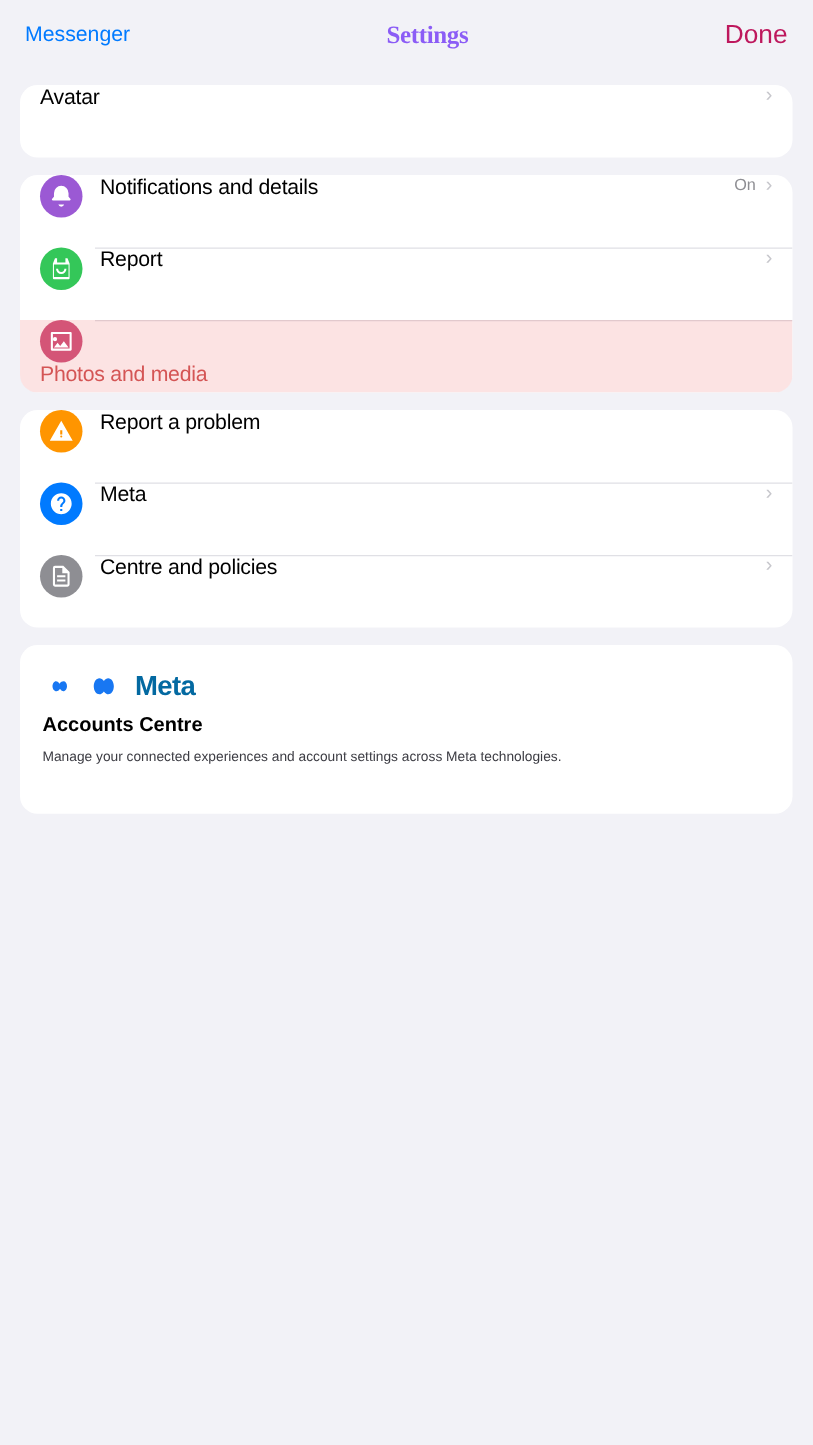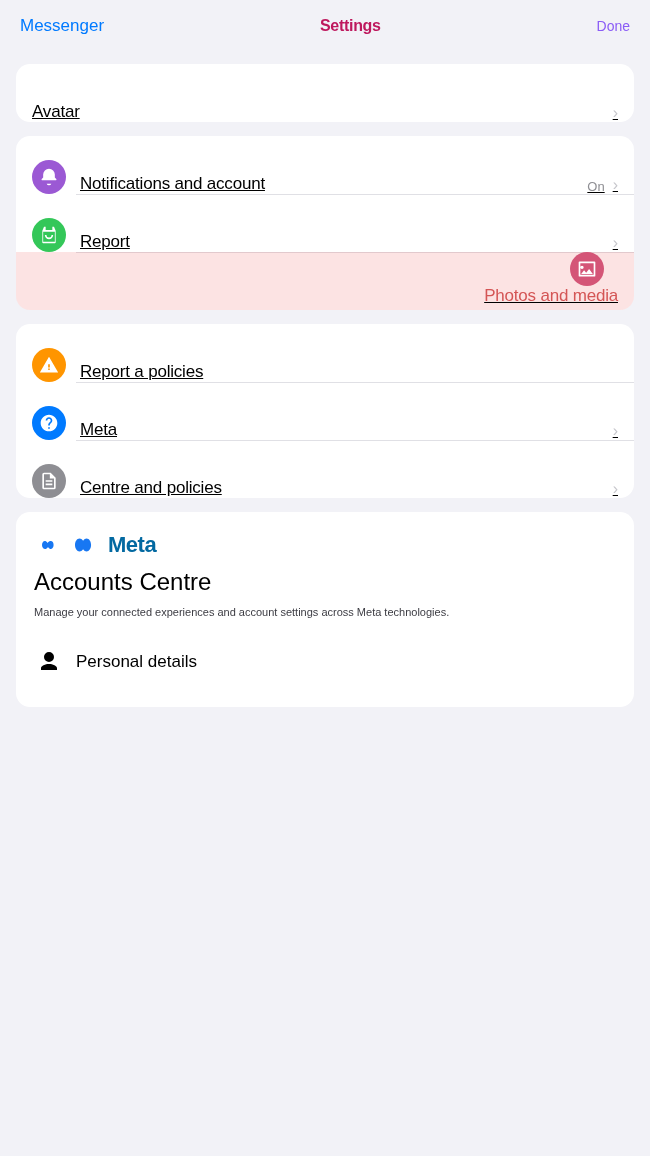--- a/index.html
+++ b/index.html
@@ -25,52 +25,52 @@
     .header-back {
       font-size: 17px;
       color: #007aff;
       font-weight: 400;
       background: none;
       border: none;
       cursor: pointer;
       text-align: right;
     }
     .header-title {
-      font-size: 16px;
+      font-size: 20px;
       font-weight: 700;
+      color: #8b5cf6;
+      letter-spacing: -0.3px;
+      font-family: Liberation Serif, serif;
+    }
+    .header-done {
+      font-size: 21px;
       color: #be185d;
-      letter-spacing: -0.3px;
-    }
-    .header-done {
-      font-size: 14px;
-      color: #8b5cf6;
       font-weight: 400;
       background: none;
       border: none;
       cursor: pointer;
     }
 
     
     .section {
       background: #fff;
       border-radius: 14px;
       margin: 14px 16px;
       overflow: hidden;
     }
 
     .list-item {
       display: flex;
-      align-items: flex-end;
+      align-items: flex-start;
       padding: 0 16px;
       height: 58px;
       position: relative;
       cursor: pointer;
       background: transparent;
       transition: background 0.1s;
-      text-decoration: underline;
     }
 
     .list-item:not(:last-child)::after {
       content: '';
       position: absolute;
       bottom: 0;
       left: 60px;
       right: 0;
       height: 0.5px;
       background: #e0e0e5;
@@ -153,22 +153,22 @@
 
     .meta-logo-text {
       font-size: 22px;
       font-weight: 700;
       color: #0369a1;
       letter-spacing: -0.5px;
       margin-left: 6px;
     }
 
     .meta-title {
-      font-size: 24px;
-      font-weight: 400;
+      font-size: 16px;
+      font-weight: 700;
       color: #000;
       margin-bottom: 8px;
     }
 
     .meta-desc {
       font-size: 11px;
       color: #3c3c43;
       line-height: 1.5;
       margin-bottom: 16px;
     }
@@ -218,21 +218,21 @@
 
 <div class="section">
 
   <div class="list-item">
     <div class="icon-circle icon-purple">
 
       <svg class="icon-svg" viewBox="0 0 24 24">
         <path d="M12 2a7 7 0 0 1 7 7v3.586l1.707 1.707A1 1 0 0 1 20 16H4a1 1 0 0 1-.707-1.707L5 12.586V9a7 7 0 0 1 7-7zm0 20a3 3 0 0 1-2.83-2h5.66A3 3 0 0 1 12 22z"></path>
       </svg>
     </div>
-    <span class="item-label">Notifications and account</span>
+    <span class="item-label">Notifications and details</span>
     <span class="item-value">On</span>
     <span class="chevron">›</span>
   </div>
 
   <div class="list-item">
     <div class="icon-circle icon-green">
 
       <svg class="icon-svg" viewBox="0 0 24 24">
         <path d="M6 2h12l2 5v14a1 1 0 0 1-1 1H5a1 1 0 0 1-1-1V7l2-5zm2 0v4h8V2H8zM5 8v12h14V8H5zm4 4a3 3 0 0 0 6 0h2a5 5 0 0 1-10 0h2z"></path>
       </svg>
@@ -255,21 +255,21 @@
 
 <div class="section">
 
   <div class="list-item">
     <div class="icon-circle icon-orange">
 
       <svg class="icon-svg" viewBox="0 0 24 24">
         <path d="M1 21L12 2l11 19H1zm11-3a1 1 0 1 0 0-2 1 1 0 0 0 0 2zm-1-3h2v-4h-2v4z"></path>
       </svg>
     </div>
-    <span class="item-label">Report a policies</span>
+    <span class="item-label">Report a problem</span>
   </div>
 
   <div class="list-item">
     <div class="icon-circle icon-blue">
 
       <svg class="icon-svg" viewBox="0 0 24 24">
         <path d="M12 2C6.48 2 2 6.48 2 12s4.48 10 10 10 10-4.48 10-10S17.52 2 12 2zm1 17h-2v-2h2v2zm2.07-7.75l-.9.92C13.45 12.9 13 13.5 13 15h-2v-.5c0-1.1.45-2.1 1.17-2.83l1.24-1.26c.37-.36.59-.86.59-1.41 0-1.1-.9-2-2-2s-2 .9-2 2H8c0-2.21 1.79-4 4-4s4 1.79 4 4c0 .88-.36 1.68-.93 2.25z"></path>
       </svg>
     </div>
     <span class="item-label">Meta</span>
@@ -298,21 +298,13 @@
     </svg>
     <svg width="36" height="22" viewBox="0 0 56 28">
       <path d="M14 14C14 8.477 17.134 4 21 4c2.09 0 3.9 1.2 5.6 3.5C28.3 5.2 30.1 4 32 4c3.866 0 7 4.477 7 10s-3.134 10-7 10c-1.9 0-3.7-1.2-5.4-3.5C24.9 22.8 23.09 24 21 24c-3.866 0-7-4.477-7-10z" fill="#1877f2"></path>
     </svg>
     <span class="meta-logo-text">Meta</span>
   </div>
 
   <div class="meta-title">Accounts Centre</div>
   <div class="meta-desc">Manage your connected experiences and account settings across Meta technologies.</div>
 
-  <div class="meta-item">
-    <div class="meta-person-icon">
-      <svg width="24" height="24" viewBox="0 0 24 24" fill="#000">
-        <path d="M12 12a5 5 0 1 0 0-10 5 5 0 0 0 0 10zm0 2c-5.33 0-8 2.67-8 4v2h16v-2c0-1.33-2.67-4-8-4z"></path>
-      </svg>
-    </div>
-    <span class="meta-item-label">Personal details</span>
-  </div>
 </div>
 
 </body></html>

